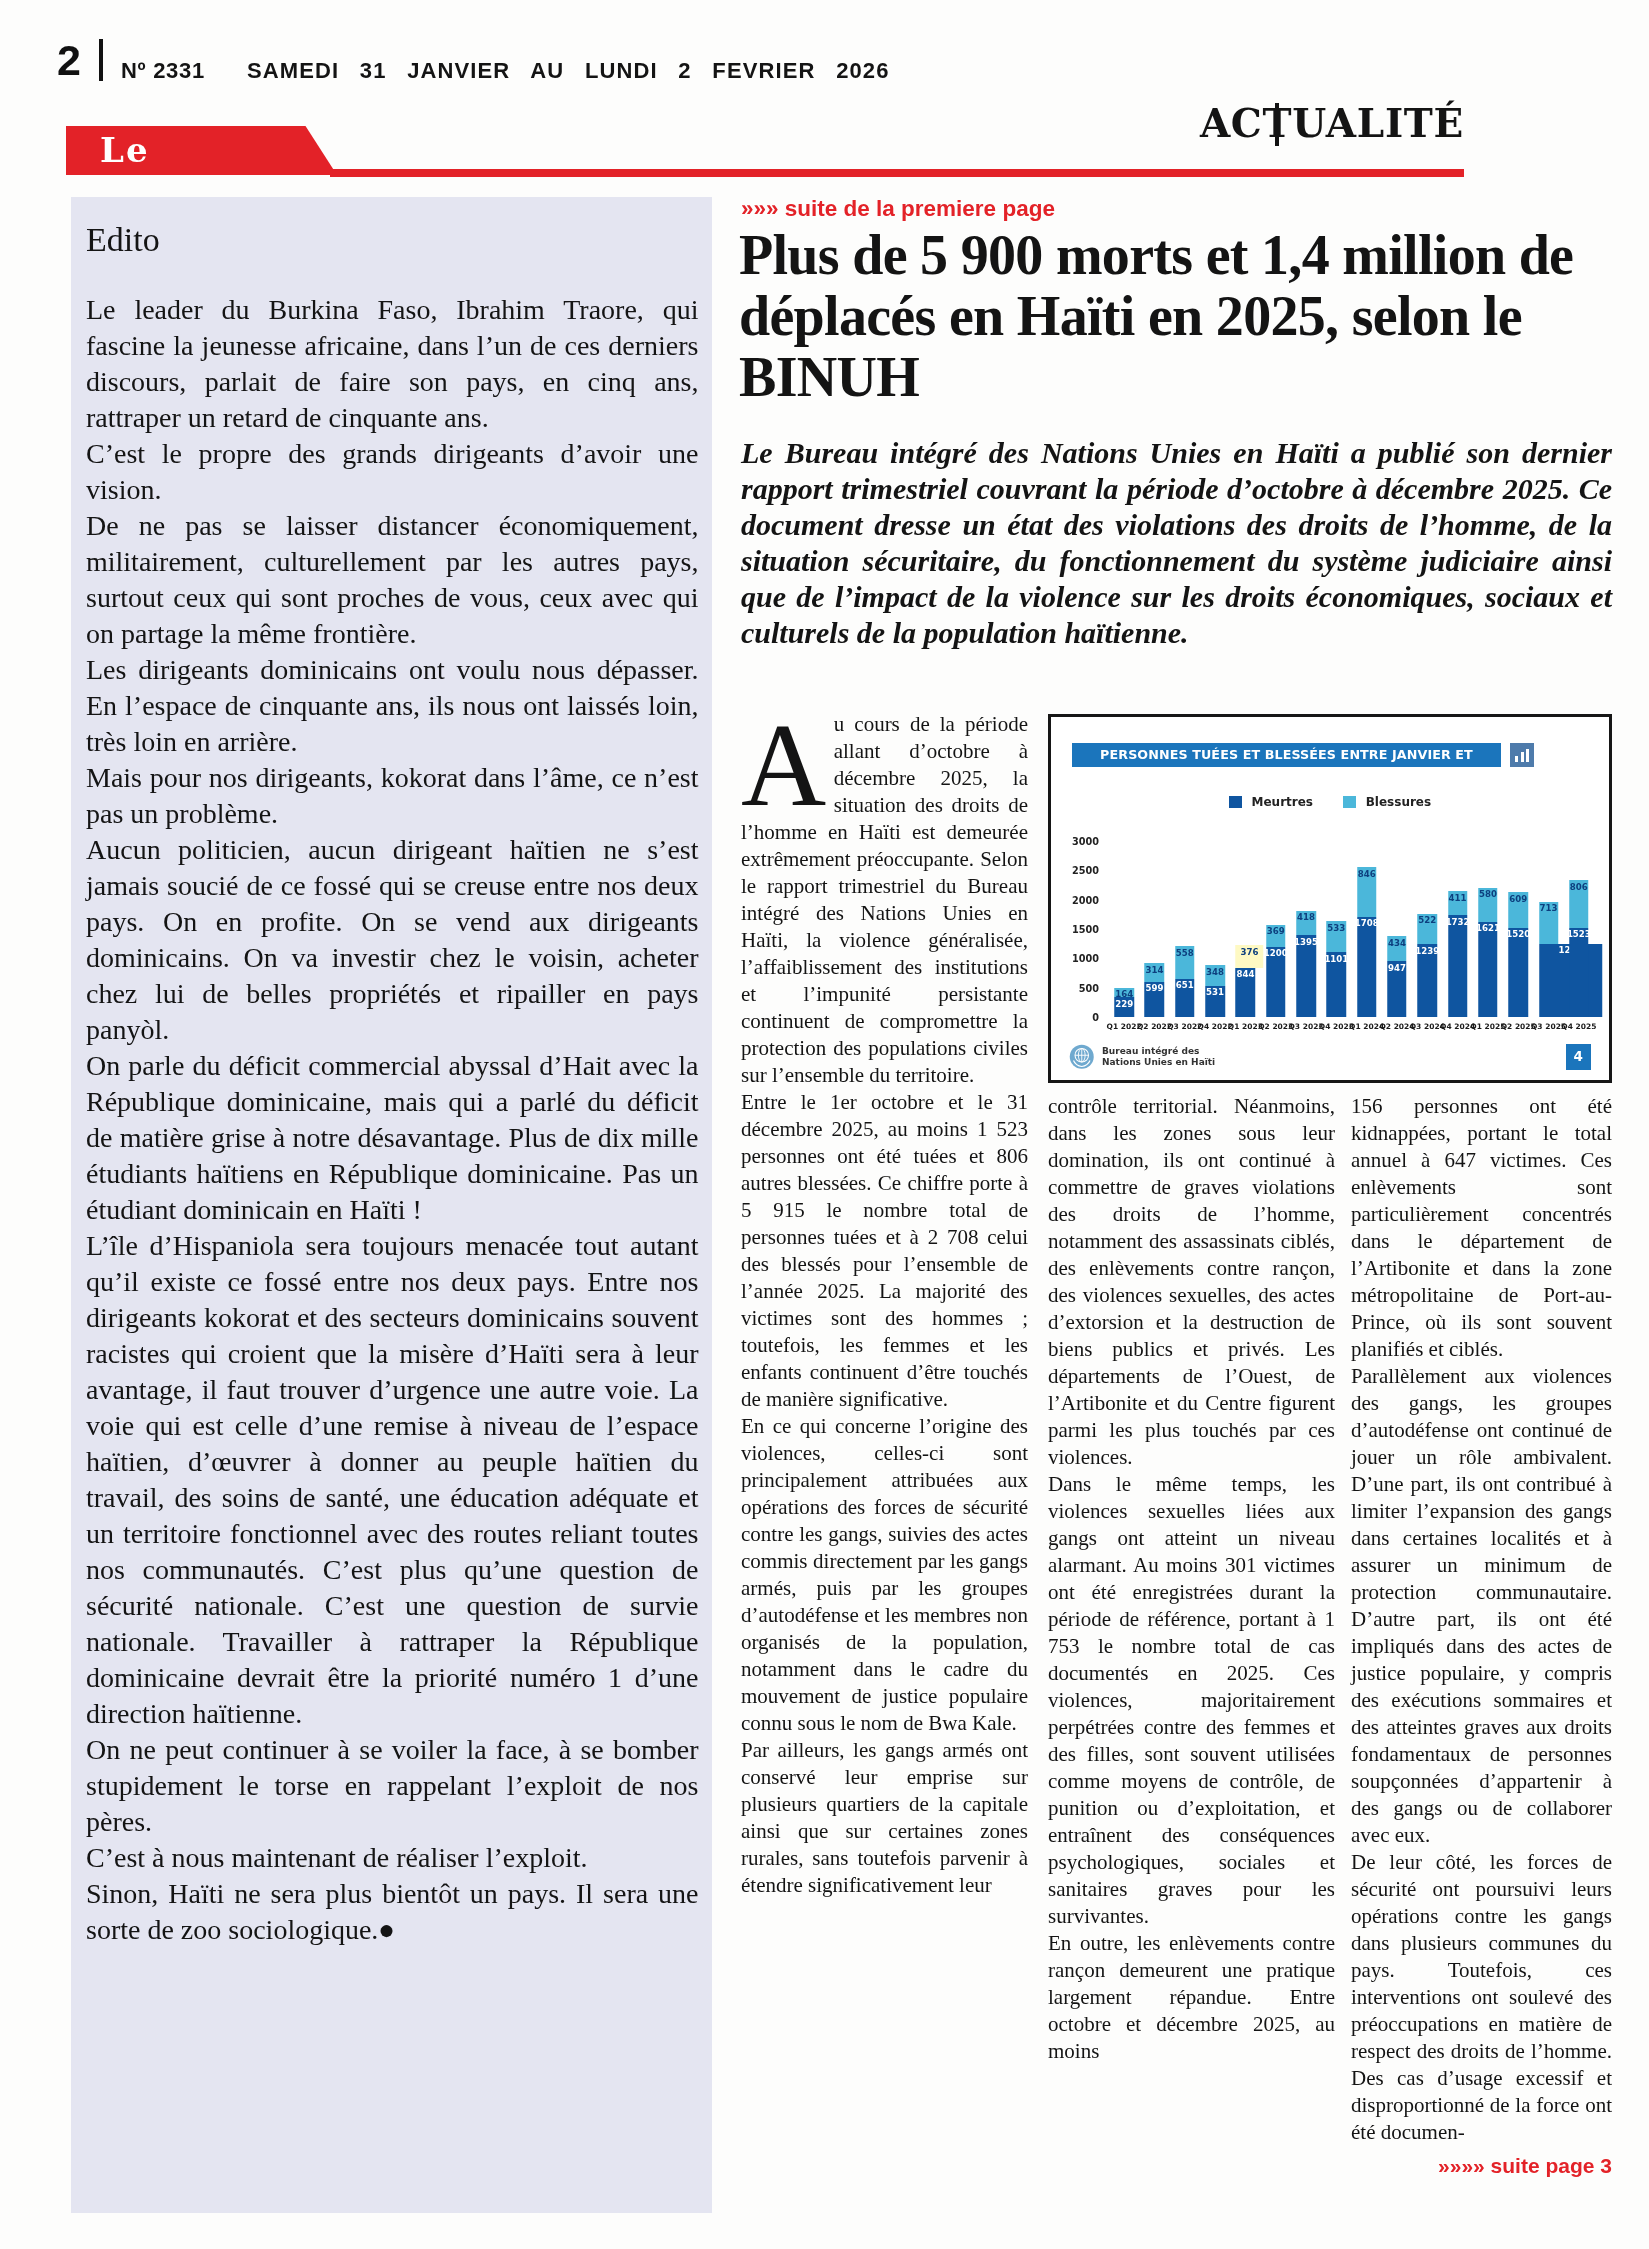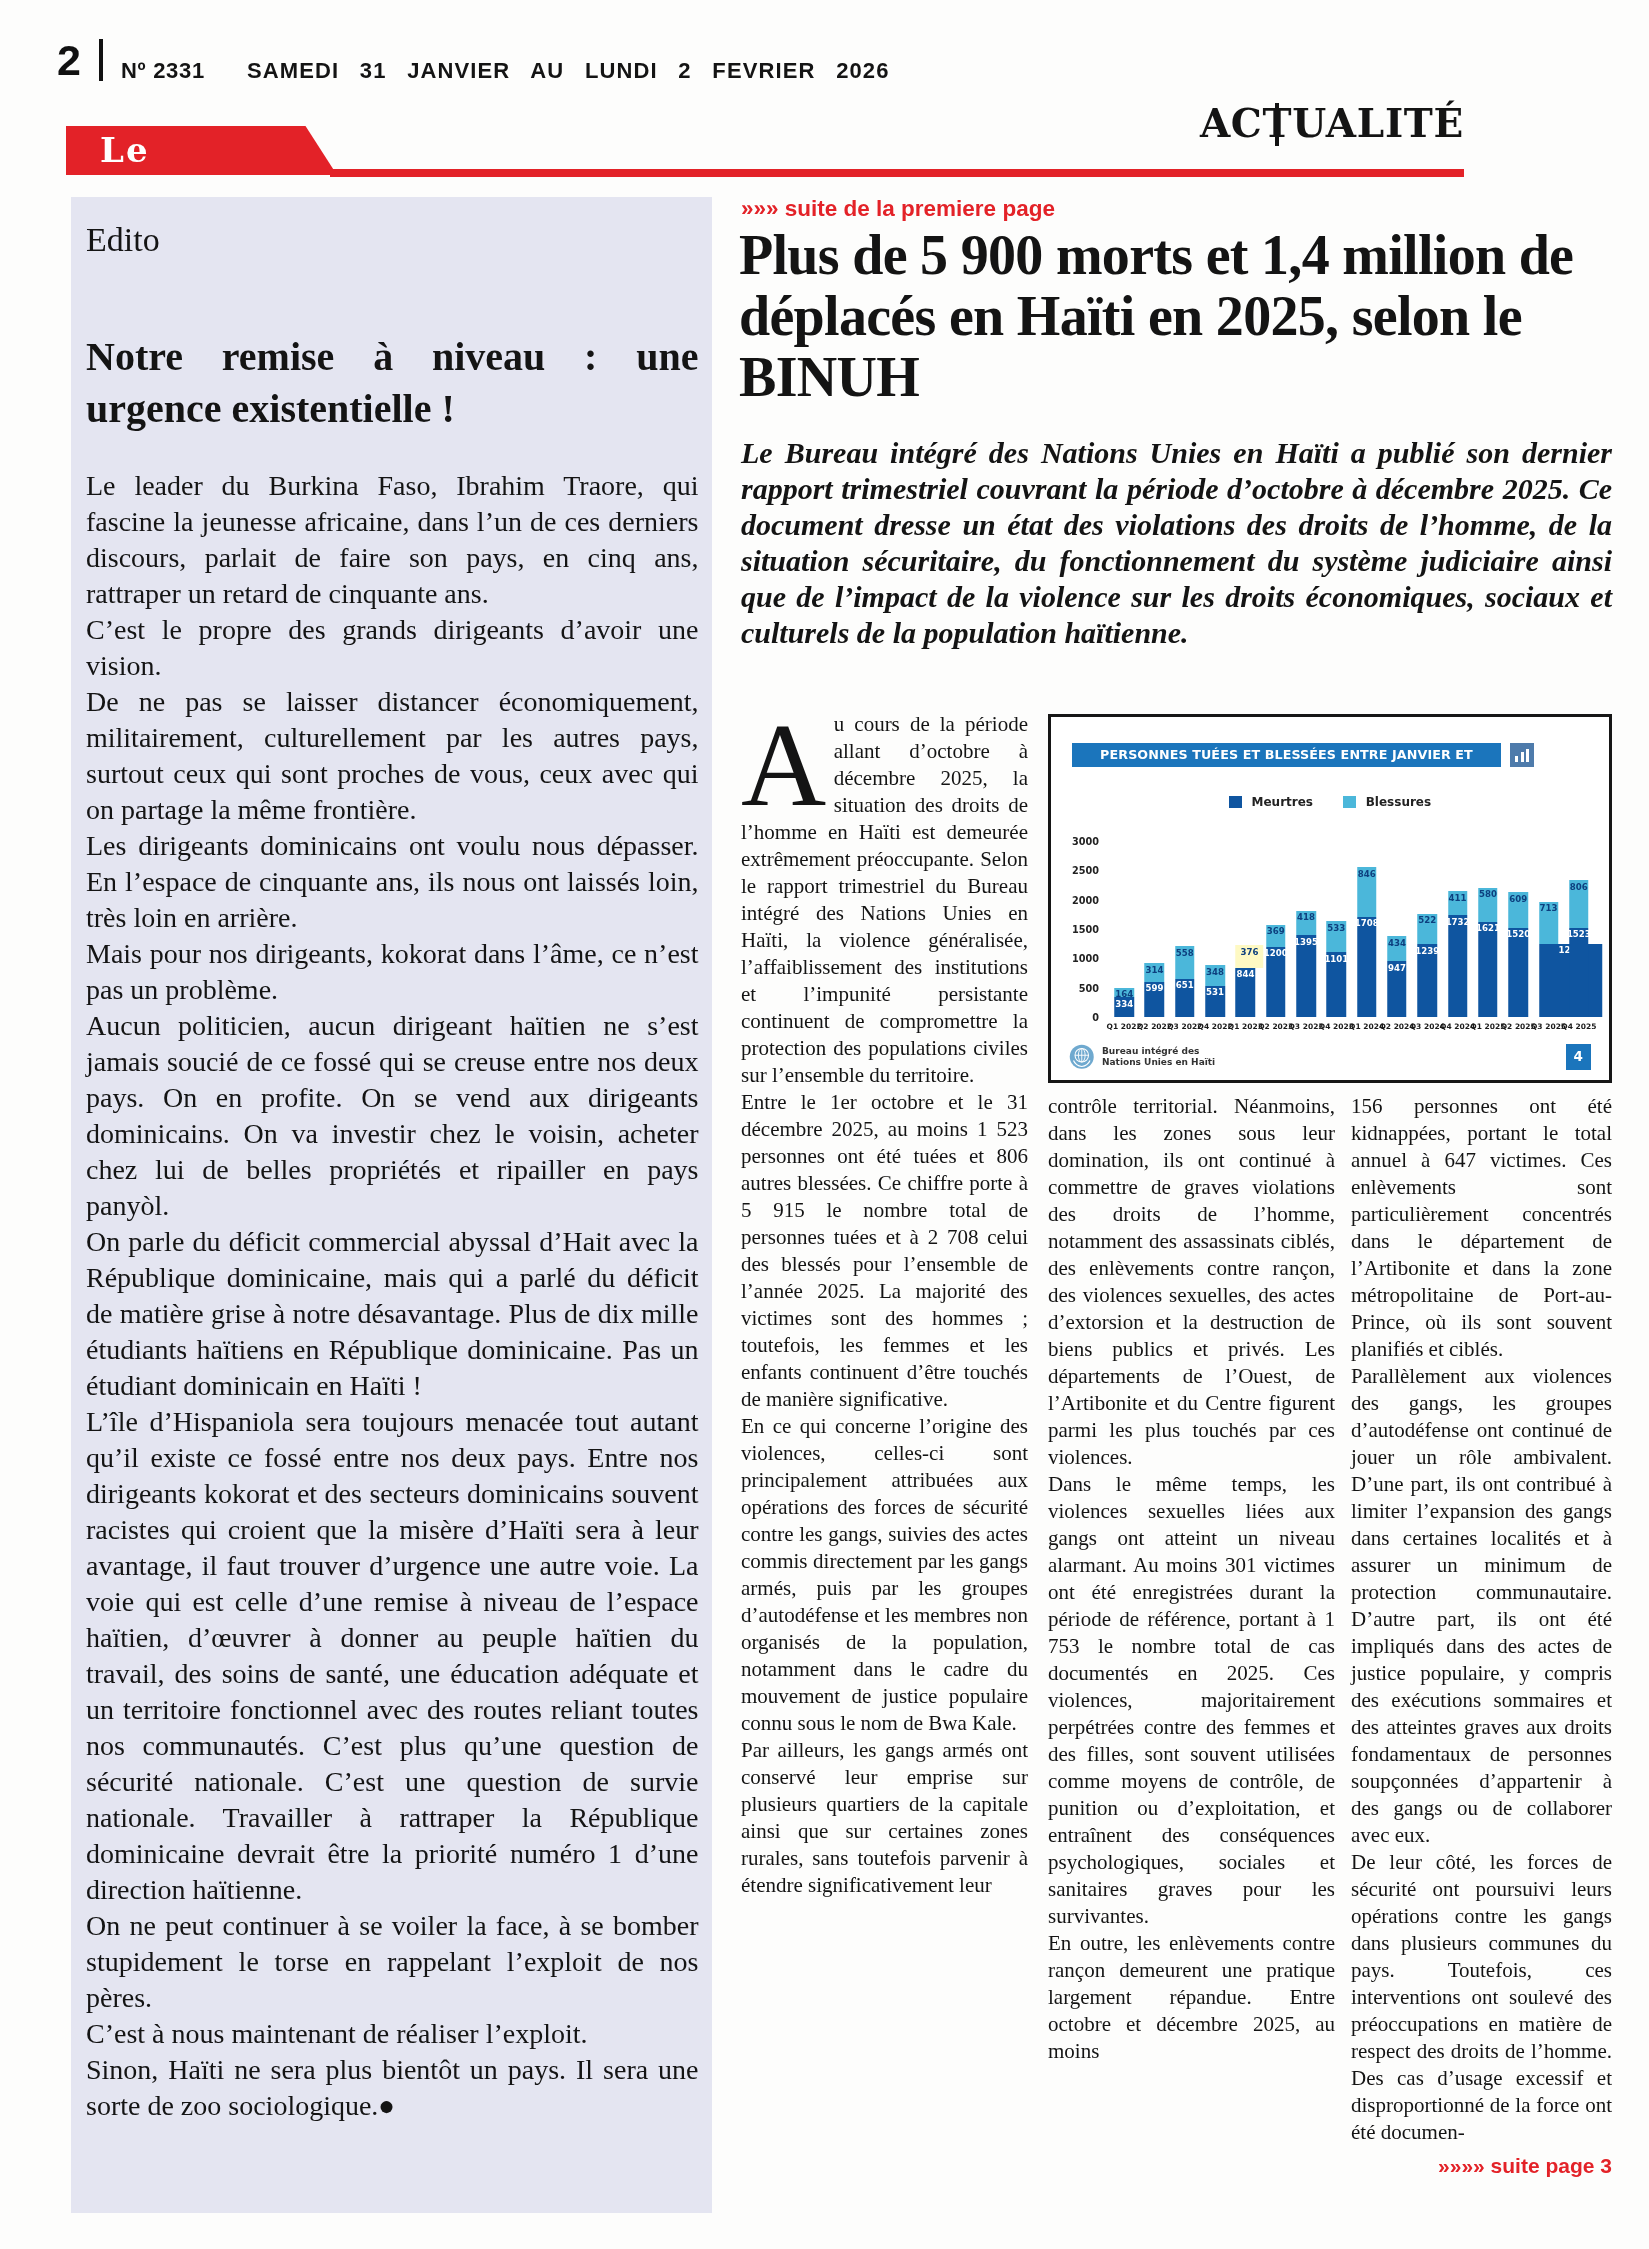--- a/index.html
+++ b/index.html
@@ -88,21 +88,20 @@
 <div class="dateline">SAMEDI 31 JANVIER AU LUNDI 2 FEVRIER 2026</div>
 <div class="section-bar"></div>
 <div class="section">ACTUALITÉ</div>
 <div class="masthead">
   <span class="brand">Le National</span>
 </div>
 <div class="redline"></div>
 
 <div class="edito">
   <p class="edito-label">Edito</p>
-  <h2 class="edito-title">Notre remise à niveau : une urgence existentielle !</h2>
   <div class="edito-body">
       <p>Le leader du Burkina Faso, Ibrahim Traore, qui fascine la jeunesse africaine, dans l’un de ces derniers discours, parlait de faire son pays, en cinq ans, rattraper un retard de cinquante ans.</p>
       <p>C’est le propre des grands dirigeants d’avoir une vision.</p>
       <p>De ne pas se laisser distancer économiquement, militairement, culturellement par les autres pays, surtout ceux qui sont proches de vous, ceux avec qui on partage la même frontière.</p>
       <p>Les dirigeants dominicains ont voulu nous dépasser. En l’espace de cinquante ans, ils nous ont laissés loin, très loin en arrière.</p>
       <p>Mais pour nos dirigeants, kokorat dans l’âme, ce n’est pas un problème.</p>
       <p>Aucun politicien, aucun dirigeant haïtien ne s’est jamais soucié de ce fossé qui se creuse entre nos deux pays. On en profite. On se vend aux dirigeants dominicains. On va investir chez le voisin, acheter chez lui de belles propriétés et ripailler en pays panyòl.</p>
       <p>On parle du déficit commercial abyssal d’Hait avec la République dominicaine, mais qui a parlé du déficit de matière grise à notre désavantage. Plus de dix mille étudiants haïtiens en République dominicaine. Pas un étudiant dominicain en Haïti !</p>
       <p>L’île d’Hispaniola sera toujours menacée tout autant qu’il existe ce fossé entre nos deux pays. Entre nos dirigeants kokorat et des secteurs dominicains souvent racistes qui croient que la misère d’Haïti sera à leur avantage, il faut trouver d’urgence une autre voie.  La voie qui est celle d’une remise à niveau de l’espace haïtien, d’œuvrer à donner au peuple haïtien du travail, des soins de santé, une éducation adéquate et un territoire fonctionnel avec des routes reliant toutes nos communautés. C’est plus qu’une question de sécurité nationale. C’est une question de survie nationale. Travailler à rattraper la République dominicaine devrait être la priorité numéro 1 d’une direction haïtienne.</p>
       <p>On ne peut continuer à se voiler la face, à se bomber stupidement le torse en rappelant l’exploit de nos pères.</p>
@@ -168,21 +167,21 @@
       <div class="ytick" style="bottom: 83.3333%;">2500</div>
       <div class="ytick" style="bottom: 100%;">3000</div>
     </div>
   <div class="chart-cols">
       <div class="ccol">
         <div class="stack">
           <div class="seg" style="height: 5.46667%; background: rgb(75, 183, 218);">
             <span class="seglab" style="color: rgb(13, 63, 126);">164</span>
           </div>
           <div class="seg" style="height: 11.1333%; background: rgb(15, 85, 160);">
-            <span class="seglab" style="color: rgb(255, 255, 255);">334</span>
+            <span class="seglab" style="color: rgb(255, 255, 255);">229</span>
           </div>
         </div>
         <div class="xlab">Q1 2022</div>
       </div>
       <div class="ccol">
         <div class="stack">
           <div class="seg" style="height: 10.4667%; background: rgb(75, 183, 218);">
             <span class="seglab" style="color: rgb(13, 63, 126);">314</span>
           </div>
           <div class="seg" style="height: 19.9667%; background: rgb(15, 85, 160);">

